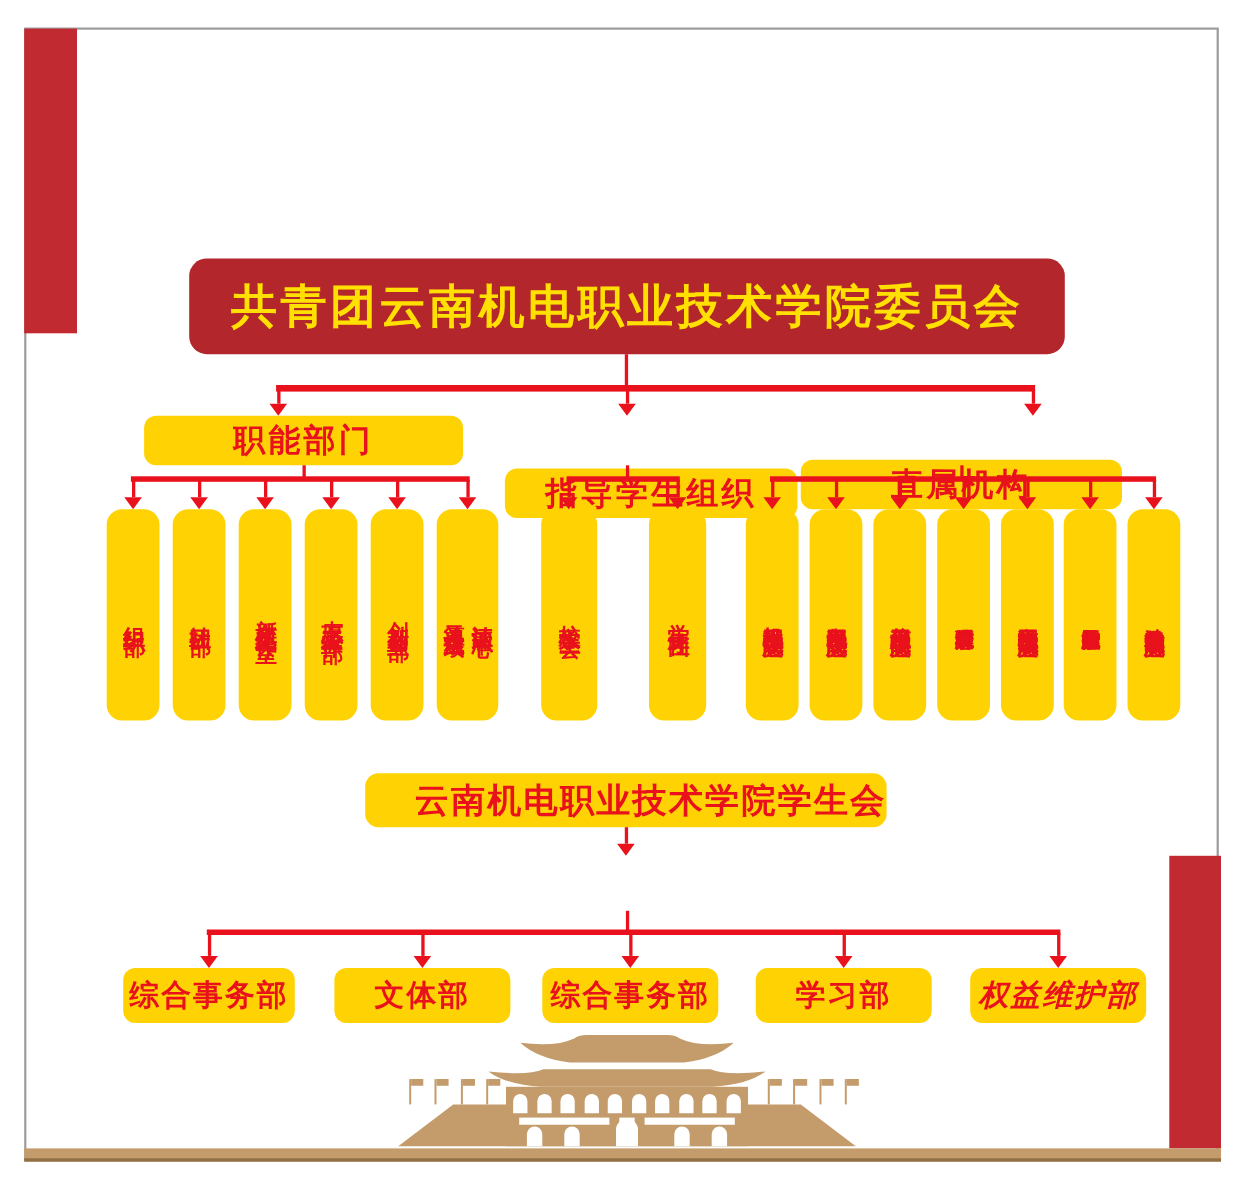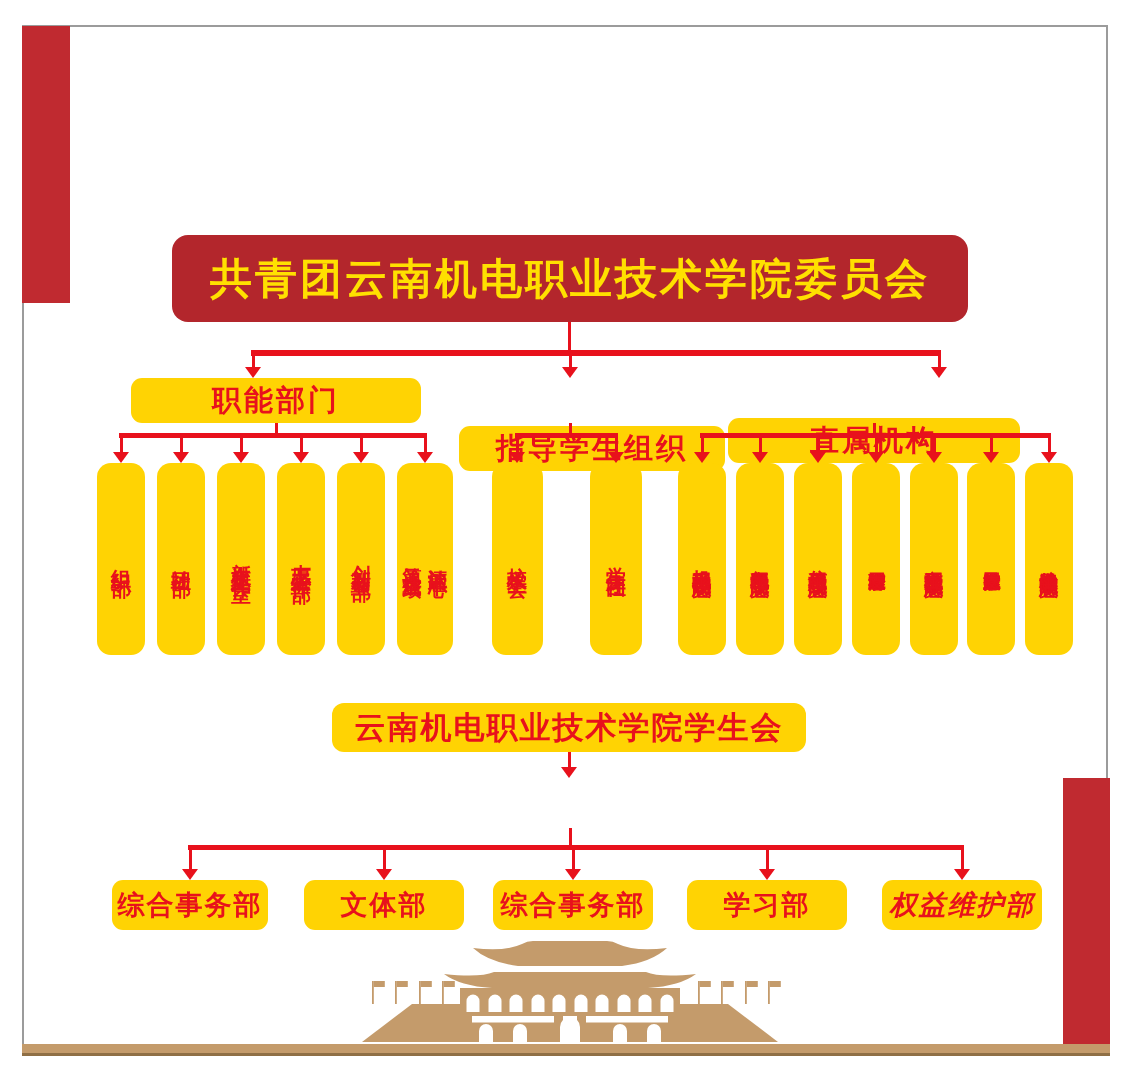--- a/index.html
+++ b/index.html
@@ -11,21 +11,21 @@
   .title{position:absolute;left:0;right:0;top:68px;height:108px;line-height:108px;
          text-align:center;font-size:88px;font-weight:900;color:#B3262C;letter-spacing:3px;}
   .root{position:absolute;left:172px;top:235px;width:796px;height:87px;background:#B3262C;
         border-radius:16px;color:#FFE000;font-size:42px;font-weight:900;letter-spacing:3px;
         display:flex;align-items:center;justify-content:center;}
   .ybox{position:absolute;background:#FFD303;color:#E8111C;font-weight:900;
         display:flex;align-items:center;justify-content:center;box-sizing:border-box;}
   .hdr{font-size:29px;letter-spacing:3px;border-radius:11px;}
   .vcol{border-radius:14px;}
   .vtext{writing-mode:vertical-lr;text-orientation:upright;white-space:pre;line-height:1.35;}
-  .union{left:332px;top:703px;width:474px;height:49px;font-size:31px;letter-spacing:2px;border-radius:12px;}
+  .union{left:332px;top:703px;width:474px;height:49px;font-size:31px;letter-spacing:2px;border-radius:12px;justify-content:flex-end;}
   .presidium{left:425px;top:778px;width:290px;height:50px;font-size:31px;letter-spacing:4px;border-radius:13px;}
   .dept{font-size:27px;letter-spacing:2px;border-radius:11px;}
   .cl{position:absolute;background:#E8111C;}
   .ah{position:absolute;width:0;height:0;border-left:8px solid transparent;
       border-right:8px solid transparent;border-top:11px solid #E8111C;}
   .ground{position:absolute;left:22px;top:1044px;width:1088px;height:12px;background:#C49B6B;
           border-bottom:3px solid #8F6F45;box-sizing:border-box;}
   svg{display:block;}
 </style>
 </head>

